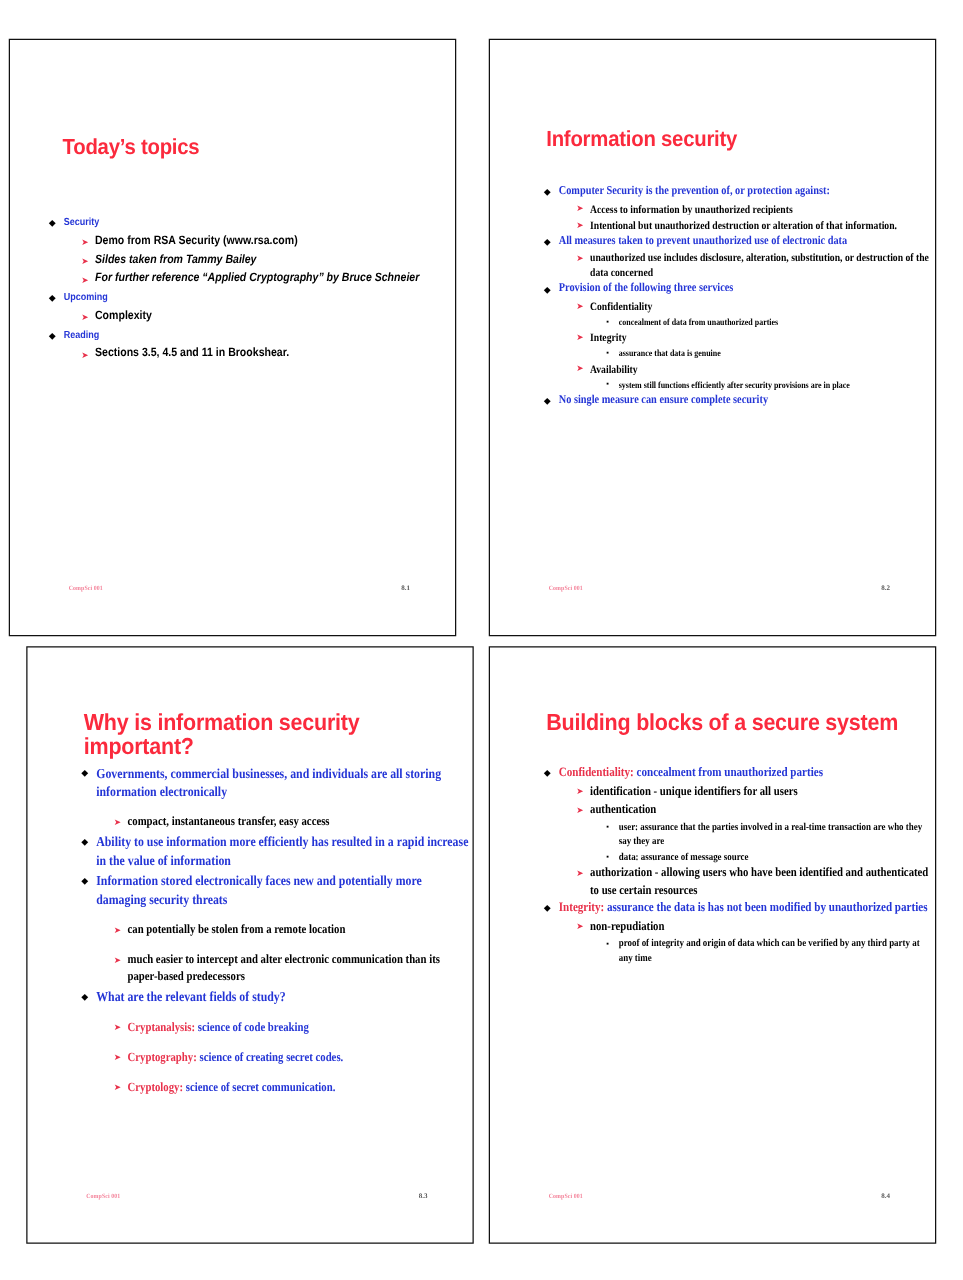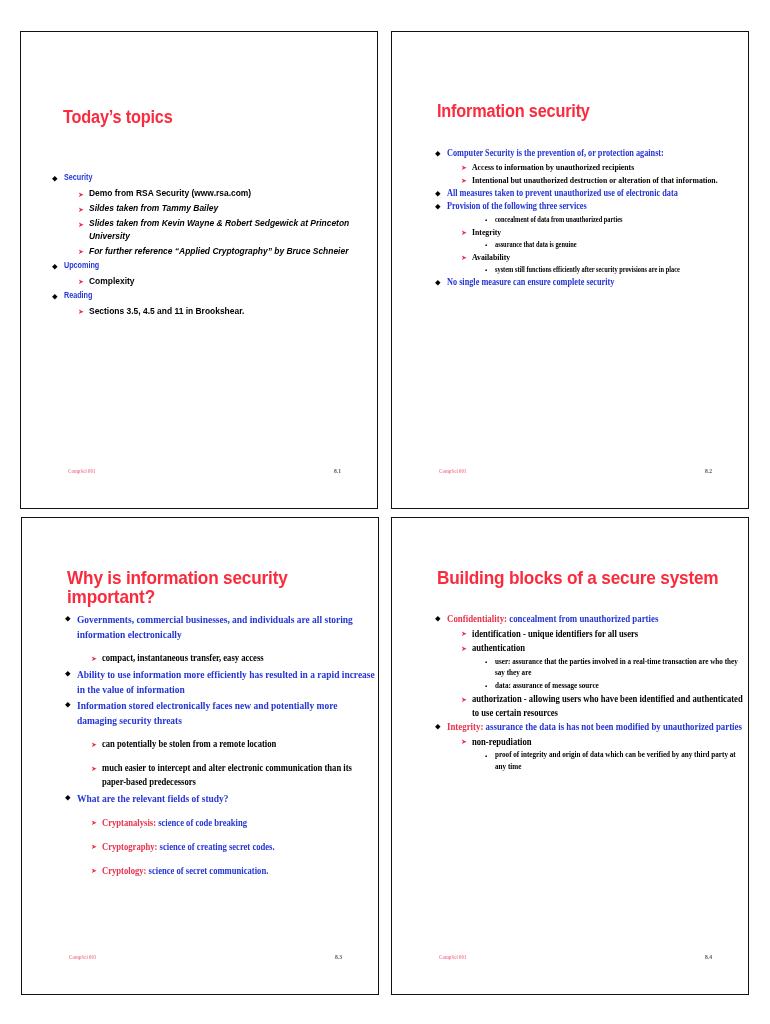--- a/index.html
+++ b/index.html
@@ -21,21 +21,21 @@
     overflow: hidden;
   }
   .slide {
     position: absolute;
     box-sizing: border-box;
     border: 1.2px solid #111111;
     background: #ffffff;
     overflow: hidden;
   }
   
-  #slide-1 { left: 20px;  top: 31px;  width: 358px; height: 478px; }
+  #slide-1 { left: 7px;  top: 31px;  width: 358px; height: 478px; }
   #slide-2 { left: 391px; top: 31px;  width: 358px; height: 478px; }
   #slide-3 { left: 21px;  top: 517px; width: 358px; height: 478px; }
   #slide-4 { left: 391px; top: 517px; width: 358px; height: 478px; padding-left: 40px; }
 
   .slide-body {
     position: absolute;
     left: 0; top: 0; right: 0; bottom: 0;
   }
 
   
@@ -205,24 +205,20 @@
         <div class="li lvl2">
           <span class="mk">➤</span>
           <span class="tx">Demo from RSA Security (www.rsa.com)</span>
         </div>
 
         <div class="li lvl2">
           <span class="mk">➤</span>
           <span class="tx it">Sildes taken from Tammy Bailey</span>
         </div>
 
-        <div class="li lvl2">
-          <span class="mk">➤</span>
-          <span class="tx it">Slides taken from Kevin Wayne &amp; Robert Sedgewick at Princeton University</span>
-        </div>
 
         <div class="li lvl2">
           <span class="mk">➤</span>
           <span class="tx it">For further reference “Applied Cryptography” by Bruce Schneier</span>
         </div>
 
         <div class="li lvl1">
           <span class="mk">⬥</span>
           <span class="tx">Upcoming</span>
         </div>
@@ -268,26 +264,34 @@
         <div class="li lvl2">
           <span class="mk">➤</span>
           <span class="tx">Intentional but unauthorized destruction or alteration of that information.</span>
         </div>
 
         <div class="li lvl1">
           <span class="mk">⬥</span>
           <span class="tx">All measures taken to prevent unauthorized use of electronic data</span>
         </div>
 
+        <div class="li lvl2">
+          <span class="mk">➤</span>
+          <span class="tx">unauthorized use includes disclosure, alteration, substitution, or destruction of the data concerned</span>
+        </div>
 
         <div class="li lvl1">
           <span class="mk">⬥</span>
           <span class="tx">Provision of the following three services</span>
         </div>
 
+        <div class="li lvl2">
+          <span class="mk">➤</span>
+          <span class="tx red">Confidentiality</span>
+        </div>
 
         <div class="li lvl3">
           <span class="mk">▪</span>
           <span class="tx">concealment of data from unauthorized parties</span>
         </div>
 
         <div class="li lvl2">
           <span class="mk">➤</span>
           <span class="tx red">Integrity</span>
         </div>

